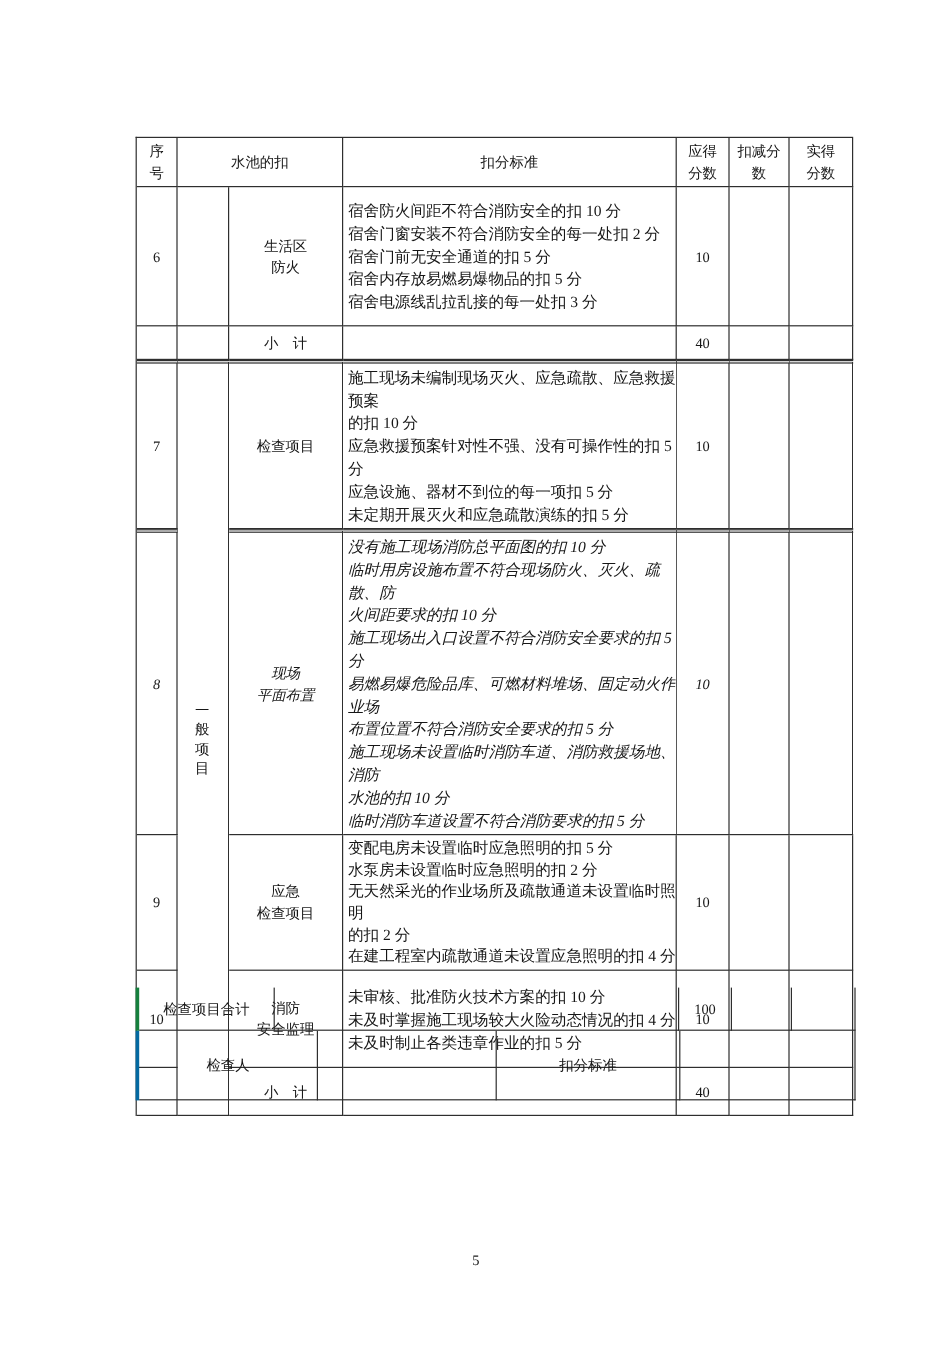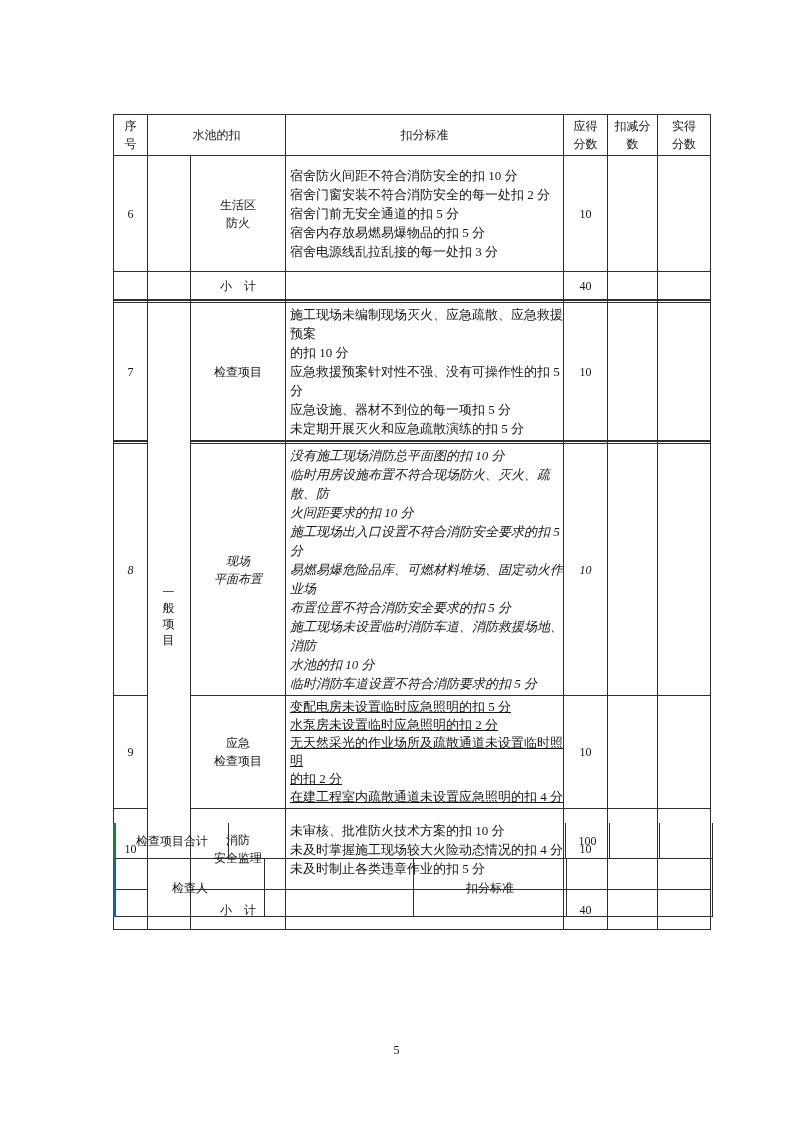--- a/index.html
+++ b/index.html
@@ -30,21 +30,21 @@
   tr.h91 > td { height:91px; }
   tr.h81 > td { height:81px; }
   tr.h40 > td { height:40px; }
   tr.h36 > td { height:36px; }
   tr.h58 > td { height:58px; }
   tr.sec > td { border-top:3px double #2e2e2e; }
   td.criteria {
     text-align:left; padding:2px 0 2px 4px;
     font-size:13px; line-height:19px;
   }
-  td.criteria.tight { line-height:18px;text-decoration:underline; }
+  td.criteria.tight { line-height:18px; }
   td.vtext { line-height:16px; letter-spacing:1px; }
   td.num { font-size:12px; }
   .page-number {
     position:absolute; left:0; right:0; top:1043px;
     text-align:center; font-size:12px;
   }
 </style>
 </head>
 <body>
 

